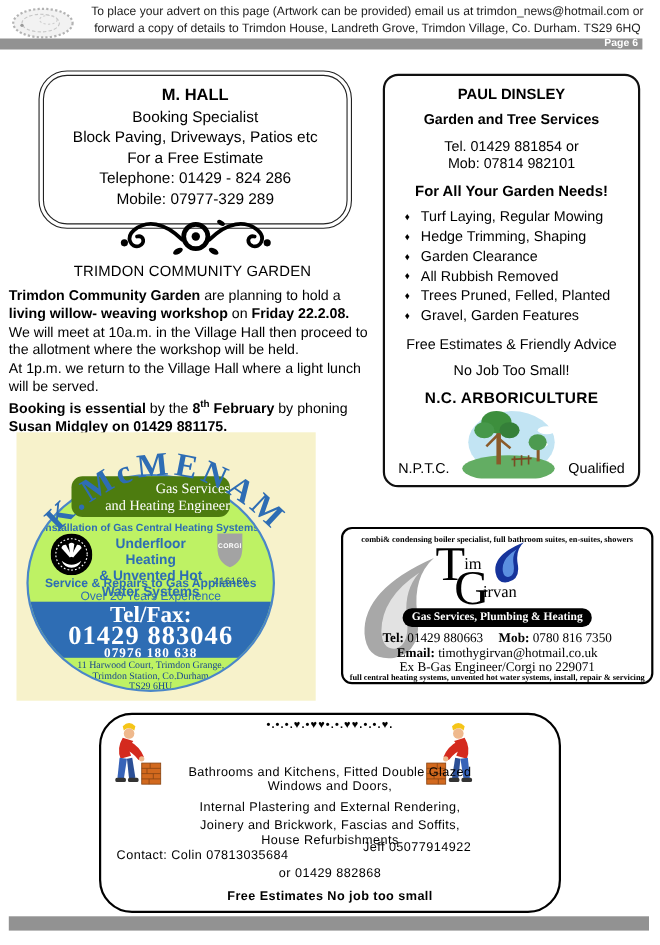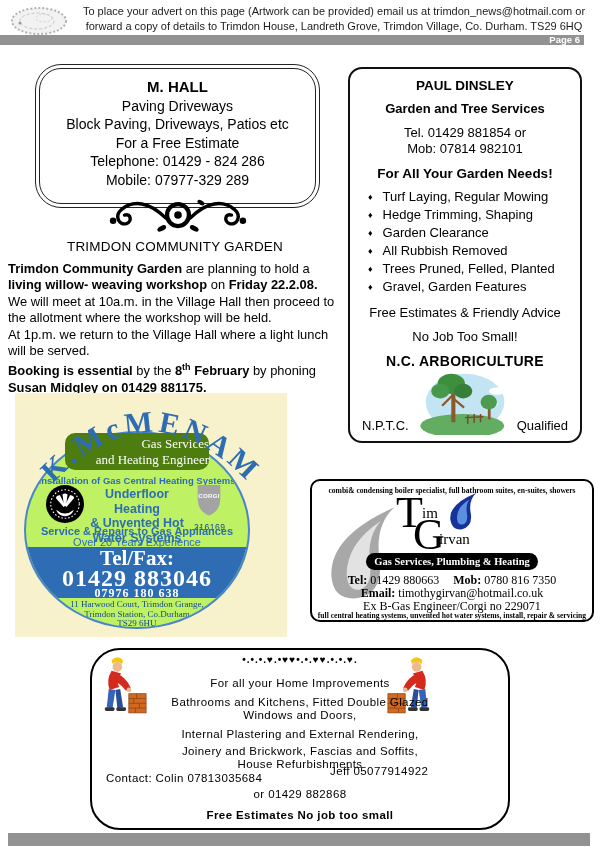--- a/index.html
+++ b/index.html
@@ -125,21 +125,21 @@
     <div>To place your advert on this page (Artwork can be provided) email us at trimdon_news@hotmail.com or</div>
     <div>forward a copy of details to Trimdon House, Landreth Grove, Trimdon Village, Co. Durham. TS29 6HQ</div>
   </div>
   <div class="bar-top">
     <span class="pg">Page 6</span>
   </div>
 
   <div class="mhall">
     <div class="mhall-inner">
       <div class="mhall-title">M. HALL</div>
-      <div>Paving Driveways</div>
+      <div>Booking Specialist</div>
       <div>Block Paving, Driveways, Patios etc</div>
       <div>For a Free Estimate</div>
       <div>Telephone: 01429 - 824 286</div>
       <div>Mobile: 07977-329 289</div>
       <div class="mhall-orn">
         <svg width="156" height="42" viewBox="0 0 160 44">
           <circle cx="80" cy="21" r="11.5" fill="none" stroke="#000" stroke-width="4.5"></circle>
           <circle cx="80" cy="21" r="4" fill="#000"></circle>
           <path d="M67 24 C 50 7, 33 5, 21 15 C 13 22, 18 32, 26 30 C 32 28, 31 19, 24 21" fill="none" stroke="#000" stroke-width="3.6" stroke-linecap="round"></path>
           <path d="M93 24 C 110 7, 127 5, 139 15 C 147 22, 142 32, 134 30 C 128 28, 129 19, 136 21" fill="none" stroke="#000" stroke-width="3.6" stroke-linecap="round"></path>
@@ -331,21 +331,20 @@
             <line x1="28" y1="48" x2="46" y2="48"></line>
             <line x1="28" y1="53" x2="46" y2="53"></line>
           <line x1="36" y1="38" x2="36" y2="43"></line>
             <line x1="33" y1="43" x2="33" y2="48"></line>
             <line x1="39" y1="48" x2="39" y2="53"></line>
             <line x1="35" y1="53" x2="35" y2="58"></line>
         </g>
       </svg>
     </span>
     <div class="hi-line hi-orn">•.•.•.♥.•♥♥•.•.♥♥.•.•.♥.</div>
-    <div class="hi-line hi-l1">For all your Home Improvements</div>
     <div class="hi-line hi-l2">Bathrooms and Kitchens, Fitted Double Glazed</div>
     <div class="hi-line hi-l3">Windows and Doors,</div>
     <div class="hi-line hi-l4">Internal Plastering and External Rendering,</div>
     <div class="hi-line hi-l5">Joinery and Brickwork, Fascias and Soffits,</div>
     <div class="hi-line hi-l6">House Refurbishments</div>
     <div class="hi-contact">Contact: Colin 07813035684</div>
     <div class="hi-jeff">Jeff 05077914922</div>
     <div class="hi-line hi-or">or 01429 882868</div>
     <div class="hi-line hi-free">Free Estimates No job too small</div>
   </div>

